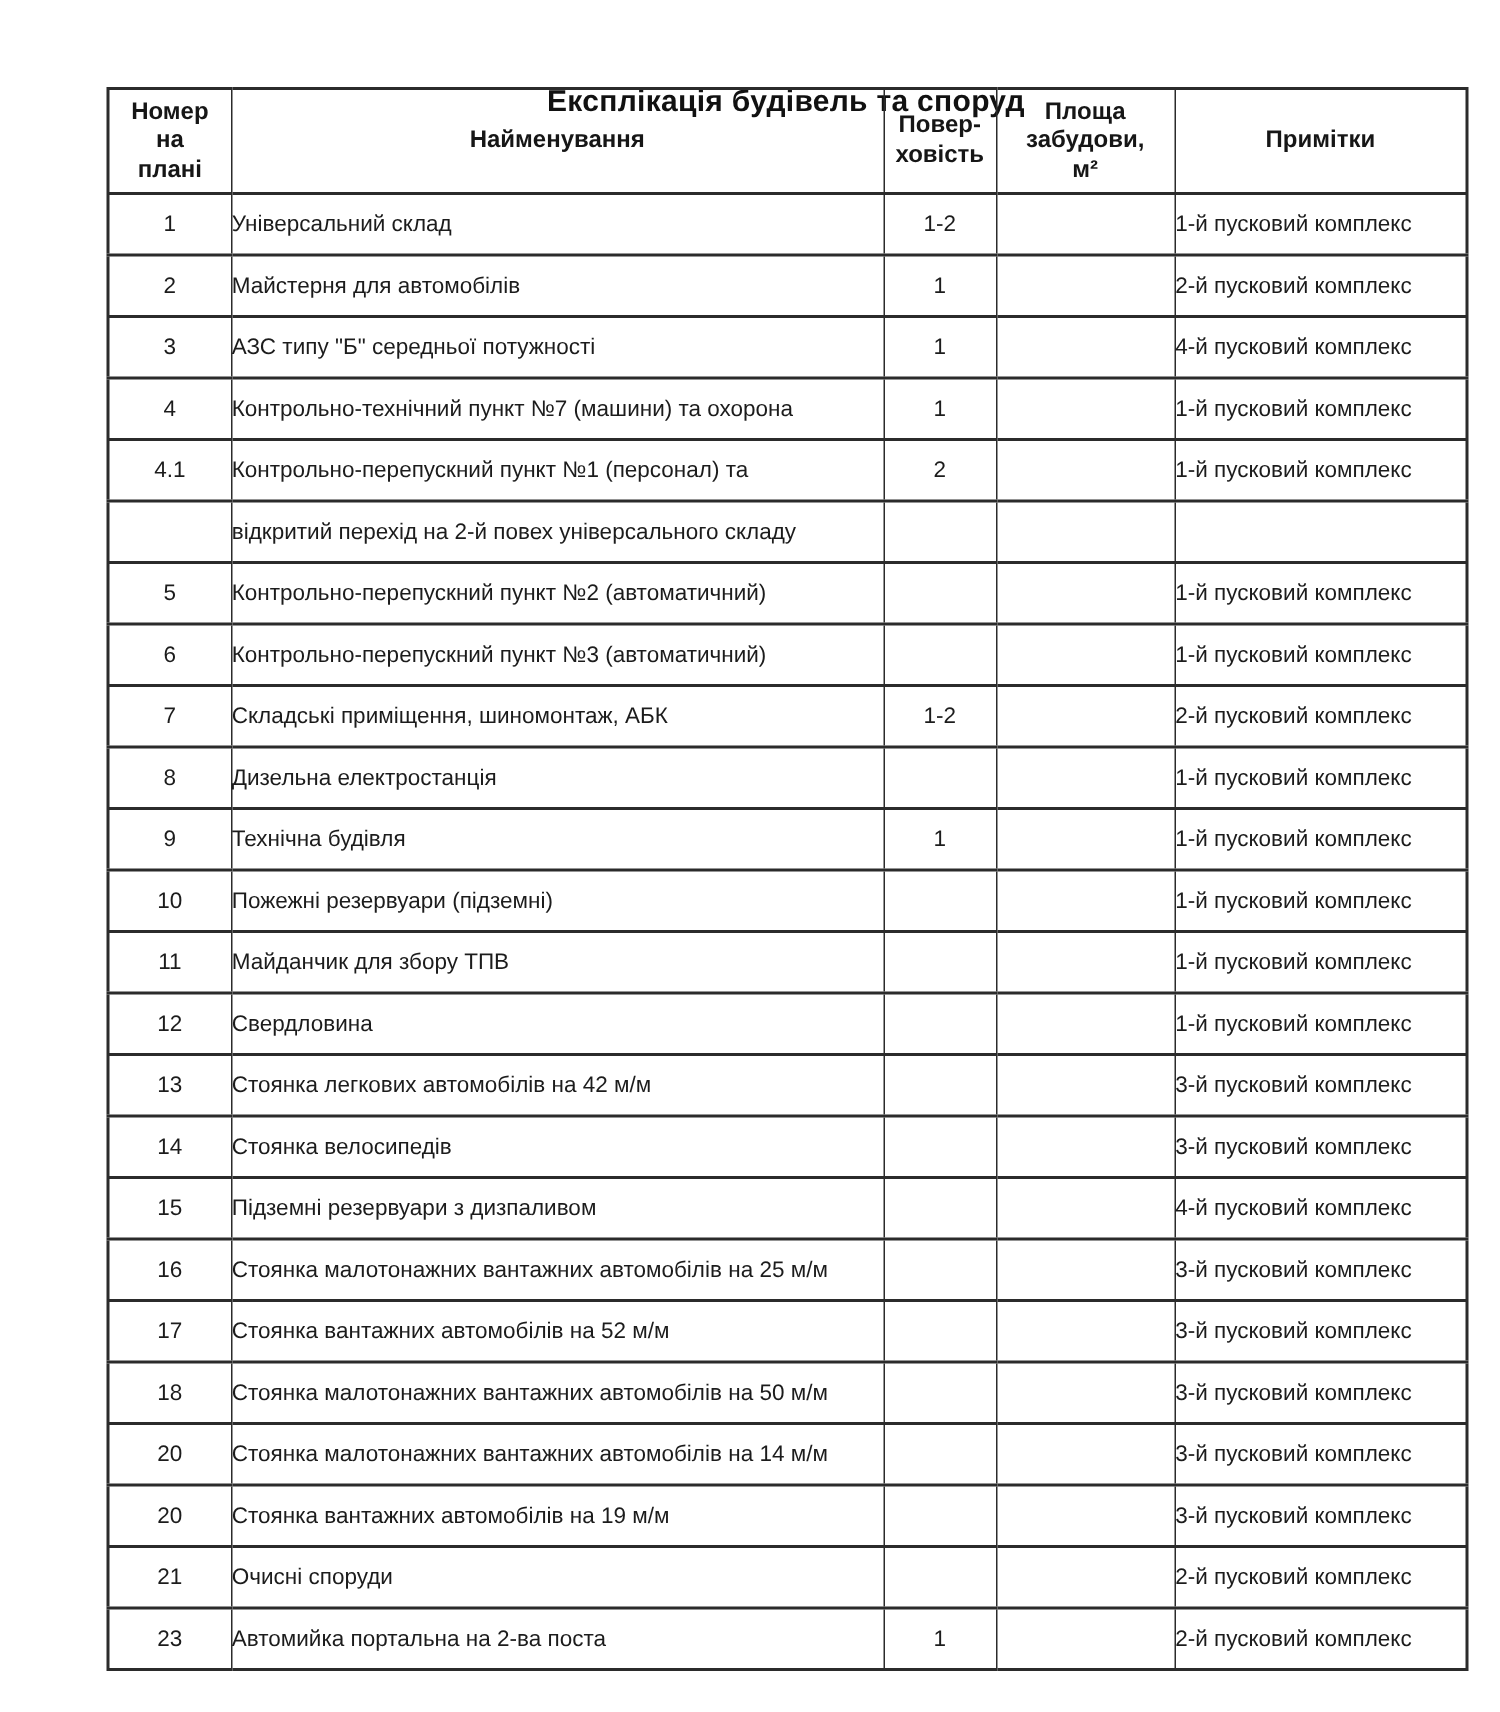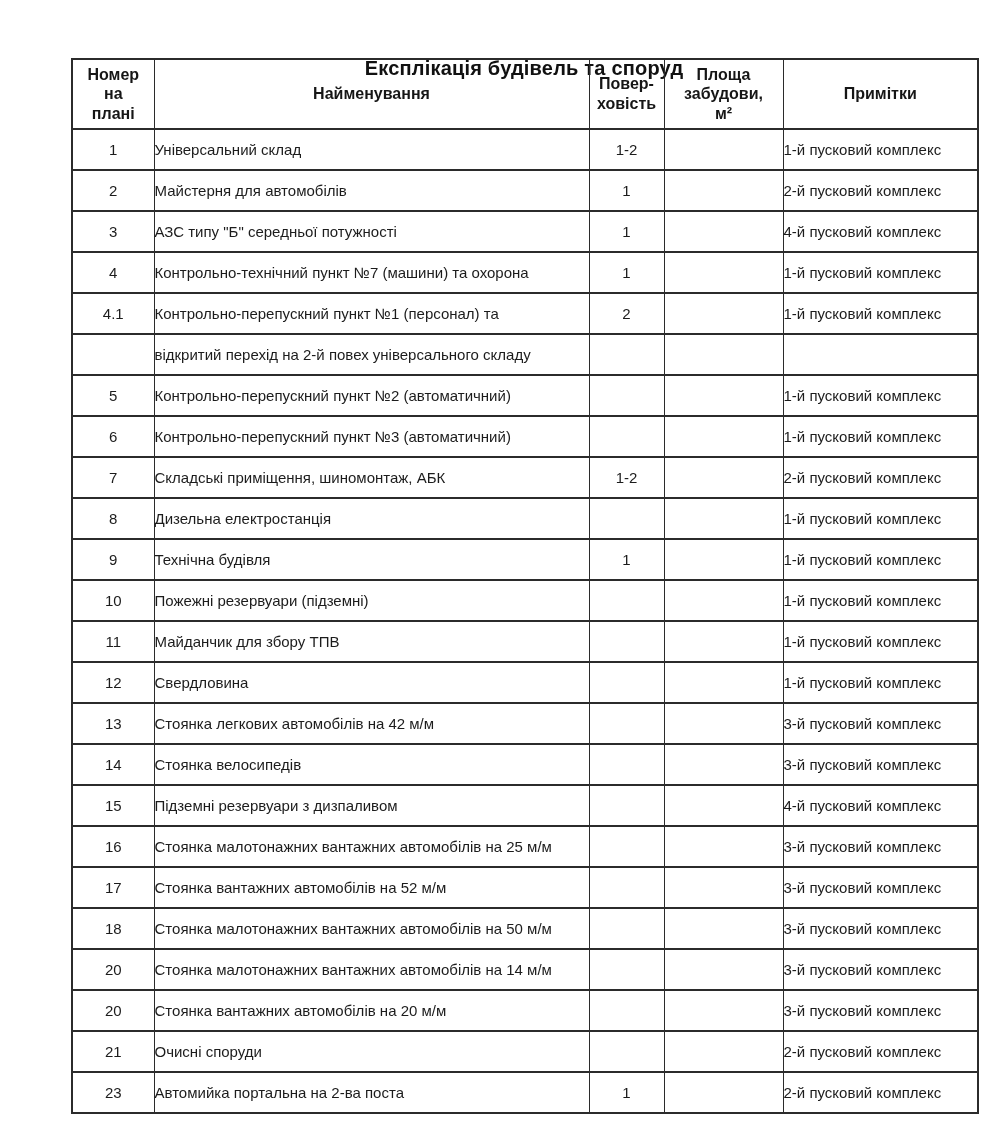--- a/index.html
+++ b/index.html
@@ -279,21 +279,21 @@
     <tr>
       <td class="c-num">20</td>
       <td class="c-name"><span class="nm">Стоянка малотонажних вантажних автомобілів на 14 м/м</span></td>
       <td class="c-floors"></td>
       <td class="c-area"></td>
       <td class="c-note">3-й пусковий комплекс</td>
     </tr>
 
     <tr>
       <td class="c-num">20</td>
-      <td class="c-name"><span class="nm">Стоянка вантажних автомобілів на 20 м/м</span></td>
+      <td class="c-name"><span class="nm">Стоянка вантажних автомобілів на 19 м/м</span></td>
       <td class="c-floors"></td>
       <td class="c-area"></td>
       <td class="c-note">3-й пусковий комплекс</td>
     </tr>
 
     <tr>
       <td class="c-num">21</td>
       <td class="c-name"><span class="nm">Очисні споруди</span></td>
       <td class="c-floors"></td>
       <td class="c-area"></td>

